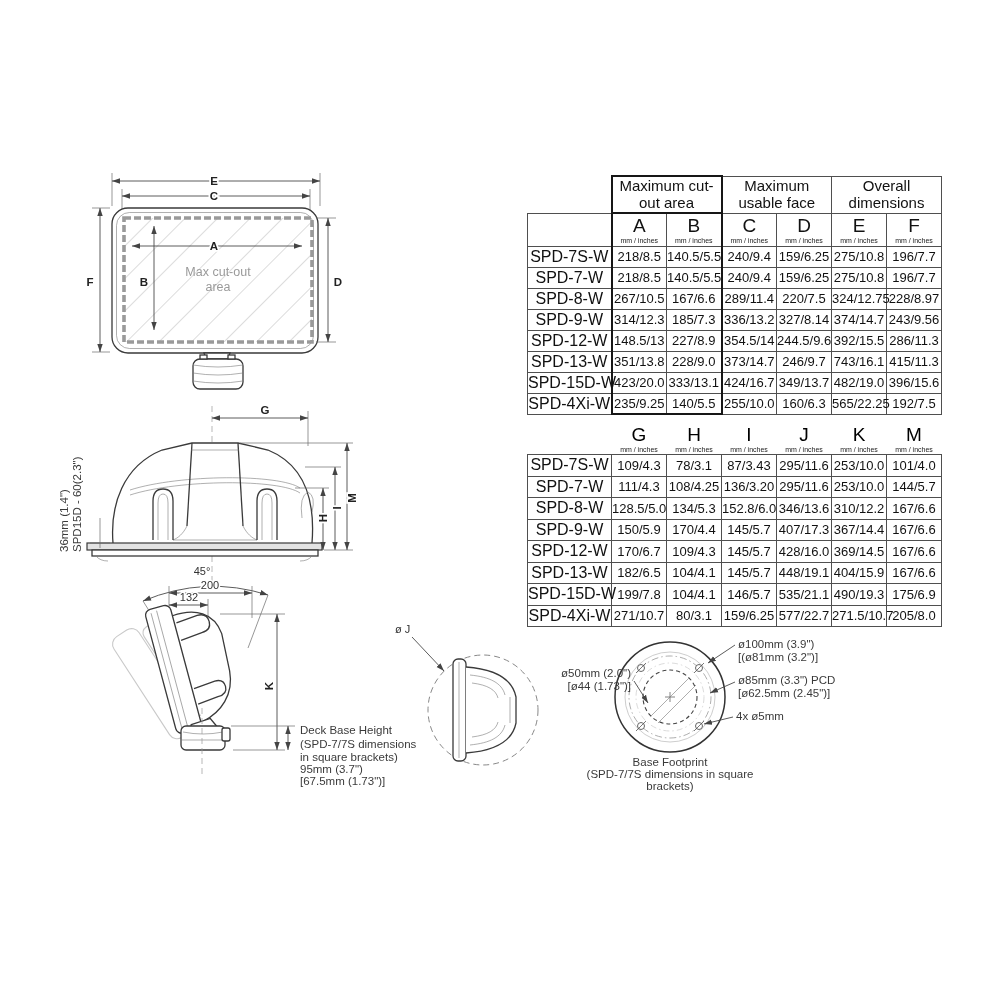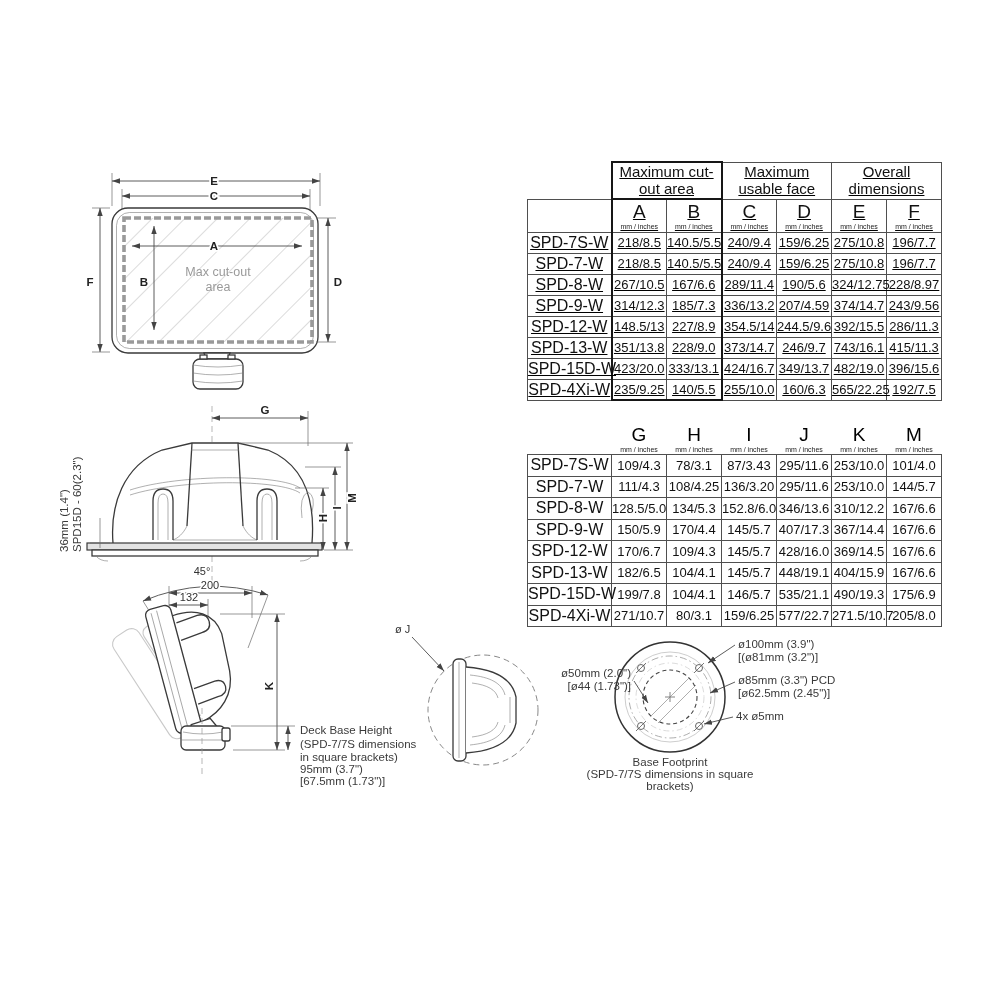--- a/index.html
+++ b/index.html
@@ -2,21 +2,21 @@
 <html><head>
 <meta charset="utf-8">
 <style>
   * { box-sizing: border-box; }
   html,body { margin:0; padding:0; background:#fff; }
   body { font-family:"Liberation Sans", sans-serif; }
   #canvas { position:relative; width:1000px; height:1000px; background:#fff; overflow:hidden; }
 
   
   table { border-collapse:collapse; table-layout:fixed; position:absolute; background:#fff; }
-  #table1 { left:527px; top:161px; width:414px;text-decoration:underline; }
+  #table1 { left:527px; top:175px; width:414px; }
   #table2 { left:527px; top:424px; width:414px; }
   col.c-label { width:84px; }
   col.c-data  { width:55px; }
 
   #table1 th, #table1 td, #table2 tbody th, #table2 tbody td {
     border:1px solid #4f4f4f; padding:0; color:#111; background:#fff;
   }
   #table1 .blank { border:none; background:transparent; }
   #table2 thead th { border:none; background:transparent; }
 
@@ -356,30 +356,30 @@
           <td class="val dc2">240/9.4</td>
           <td class="val dc3">159/6.25</td>
           <td class="val dc4">275/10.8</td>
           <td class="val dc5">196/7.7</td>
         </tr>
         <tr>
           <th class="rowlabel">SPD-8-W</th>
           <td class="val dc0">267/10.5</td>
           <td class="val dc1">167/6.6</td>
           <td class="val dc2">289/11.4</td>
-          <td class="val dc3">190/5.6</td>
+          <td class="val dc3">220/7.5</td>
           <td class="val dc4">324/12.75</td>
           <td class="val dc5">228/8.97</td>
         </tr>
         <tr>
           <th class="rowlabel">SPD-9-W</th>
           <td class="val dc0">314/12.3</td>
           <td class="val dc1">185/7.3</td>
           <td class="val dc2">336/13.2</td>
-          <td class="val dc3">207/4.59</td>
+          <td class="val dc3">327/8.14</td>
           <td class="val dc4">374/14.7</td>
           <td class="val dc5">243/9.56</td>
         </tr>
         <tr>
           <th class="rowlabel">SPD-12-W</th>
           <td class="val dc0">148.5/13</td>
           <td class="val dc1">227/8.9</td>
           <td class="val dc2">354.5/14</td>
           <td class="val dc3">244.5/9.6</td>
           <td class="val dc4">392/15.5</td>

